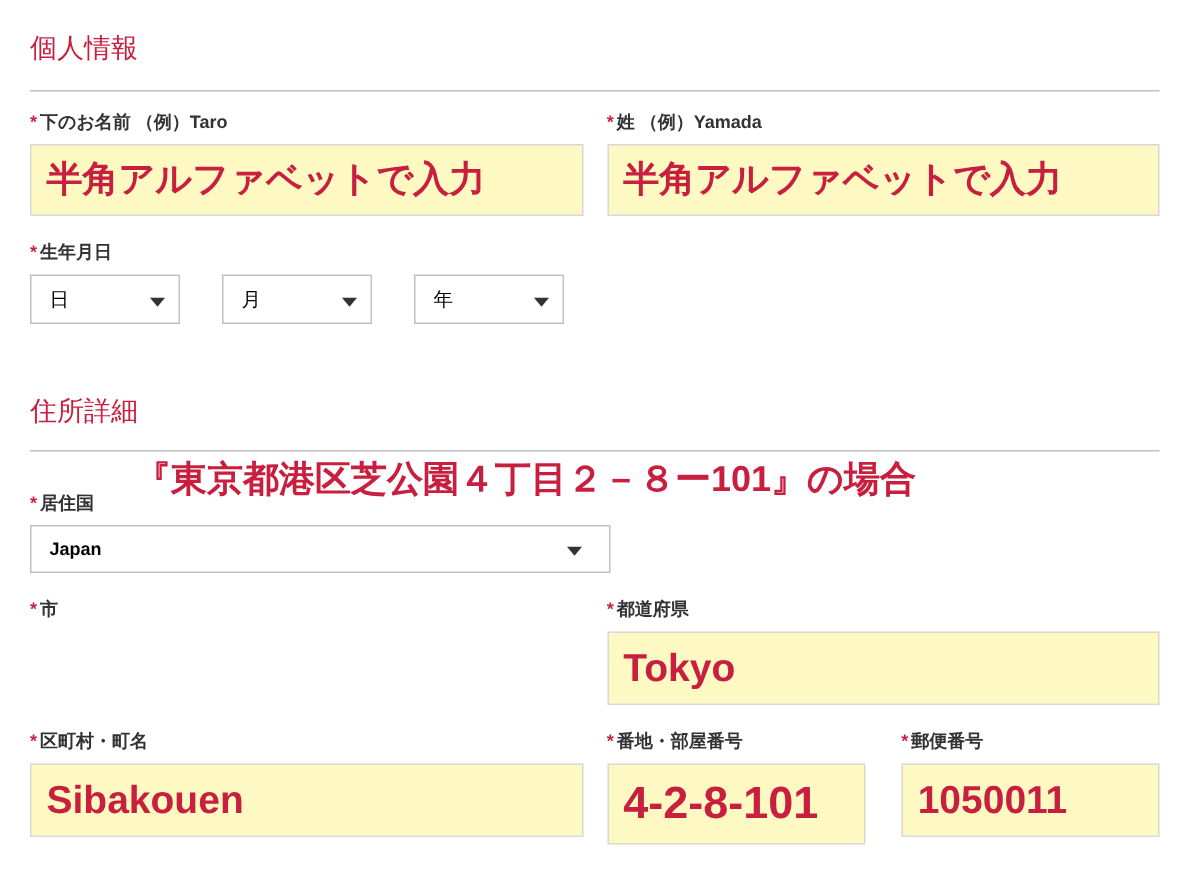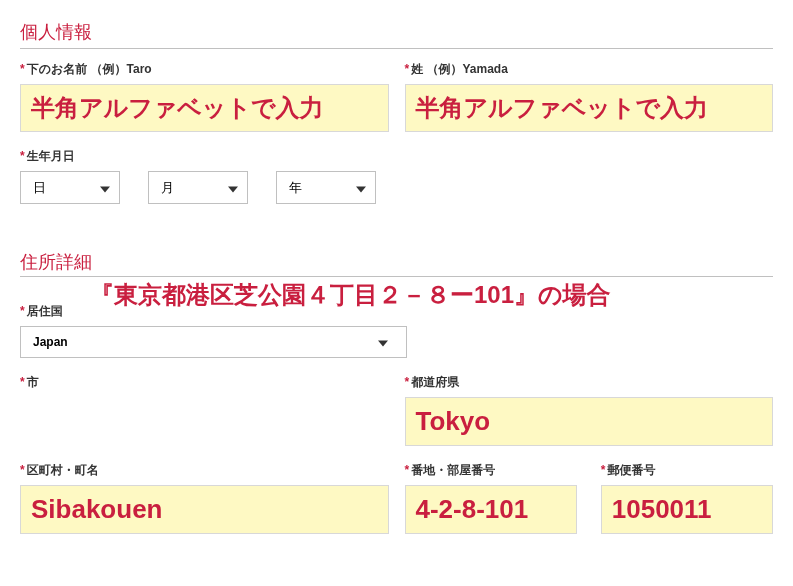--- a/index.html
+++ b/index.html
@@ -11,21 +11,21 @@
       font-family: "Meiryo", "Hiragino Sans", sans-serif;
       background: #ffffff;
       padding: 20px;
       width: 793px;
     }
     .section-title {
       color: #c91f3f;
       font-size: 18px;
       font-weight: normal;
       border-bottom: 1px solid #c0c0c0;
-      padding-bottom: 4px;
+      padding-bottom: 16px;
       margin-bottom: 12px;
     }
     .field-label {
       font-size: 12px;
       font-weight: bold;
       color: #333;
       margin-bottom: 6px;
       display: block;
     }
     .asterisk {
@@ -225,21 +225,21 @@
     <div class="input-box small">
       <span class="example-text md">Sibakouen</span>
     </div>
   </div>
   <div class="right">
     <div class="field">
       <label class="field-label">
         <span class="asterisk">*</span><span>番地・部屋番号</span>
       </label>
       <div class="input-box small">
-        <span class="example-text md" style="font-size:26px;">4-2-8-101</span>
+        <span class="example-text md" style="font-size:30px;">4-2-8-101</span>
       </div>
     </div>
     <div class="field">
       <label class="field-label">
         <span class="asterisk">*</span><span>郵便番号</span>
       </label>
       <div class="input-box small">
         <span class="example-text md">1050011</span>
       </div>
     </div>

